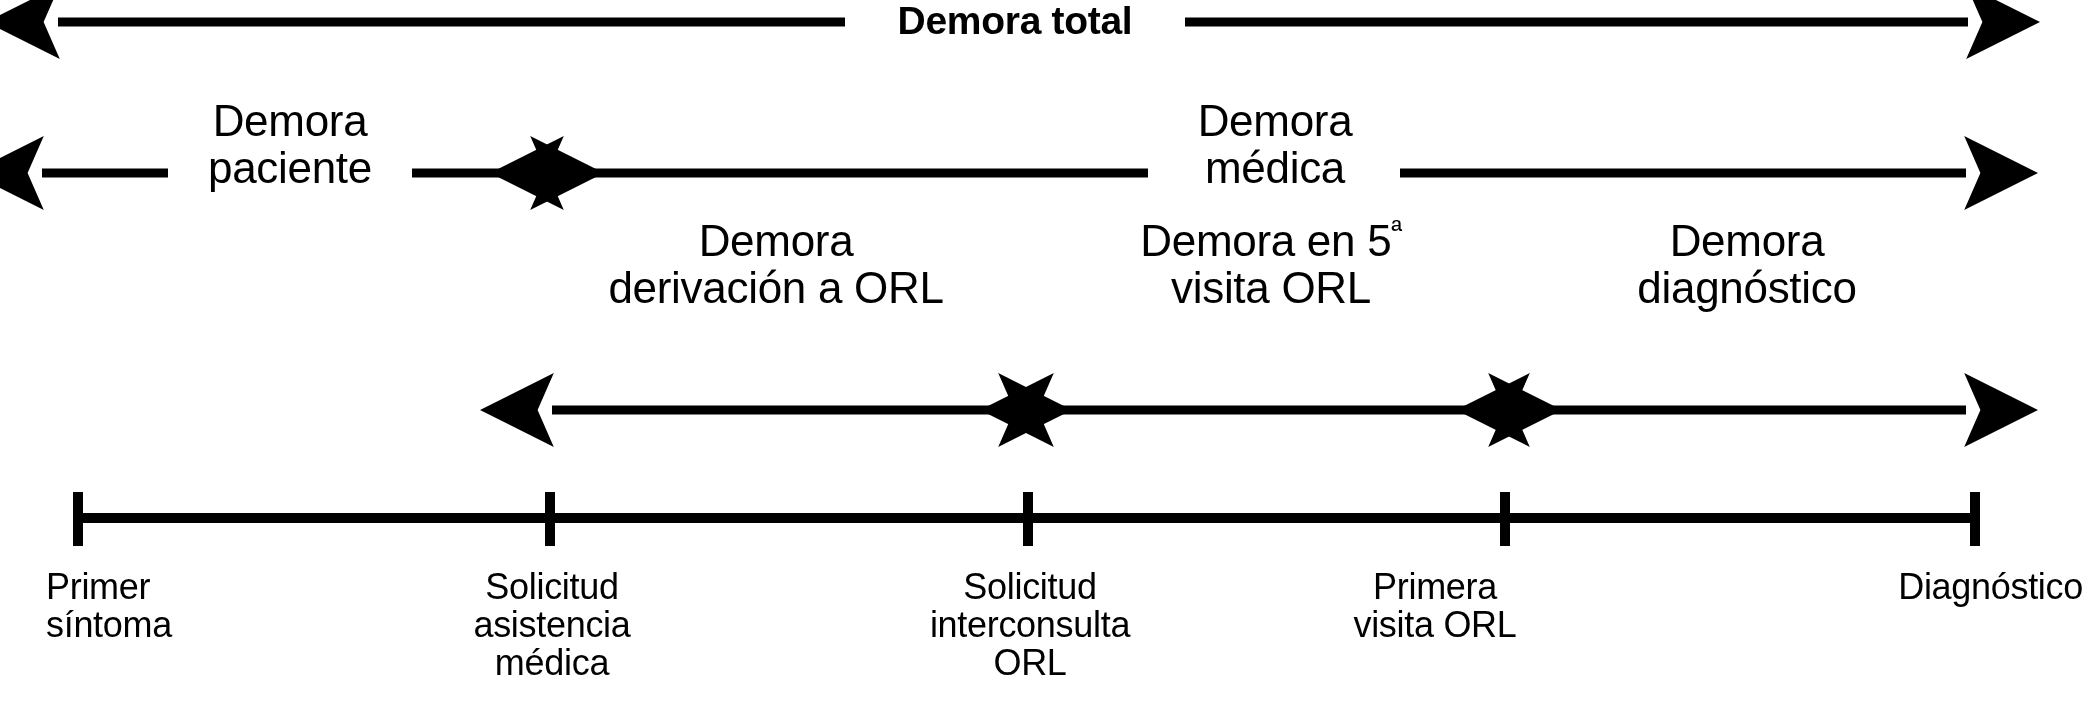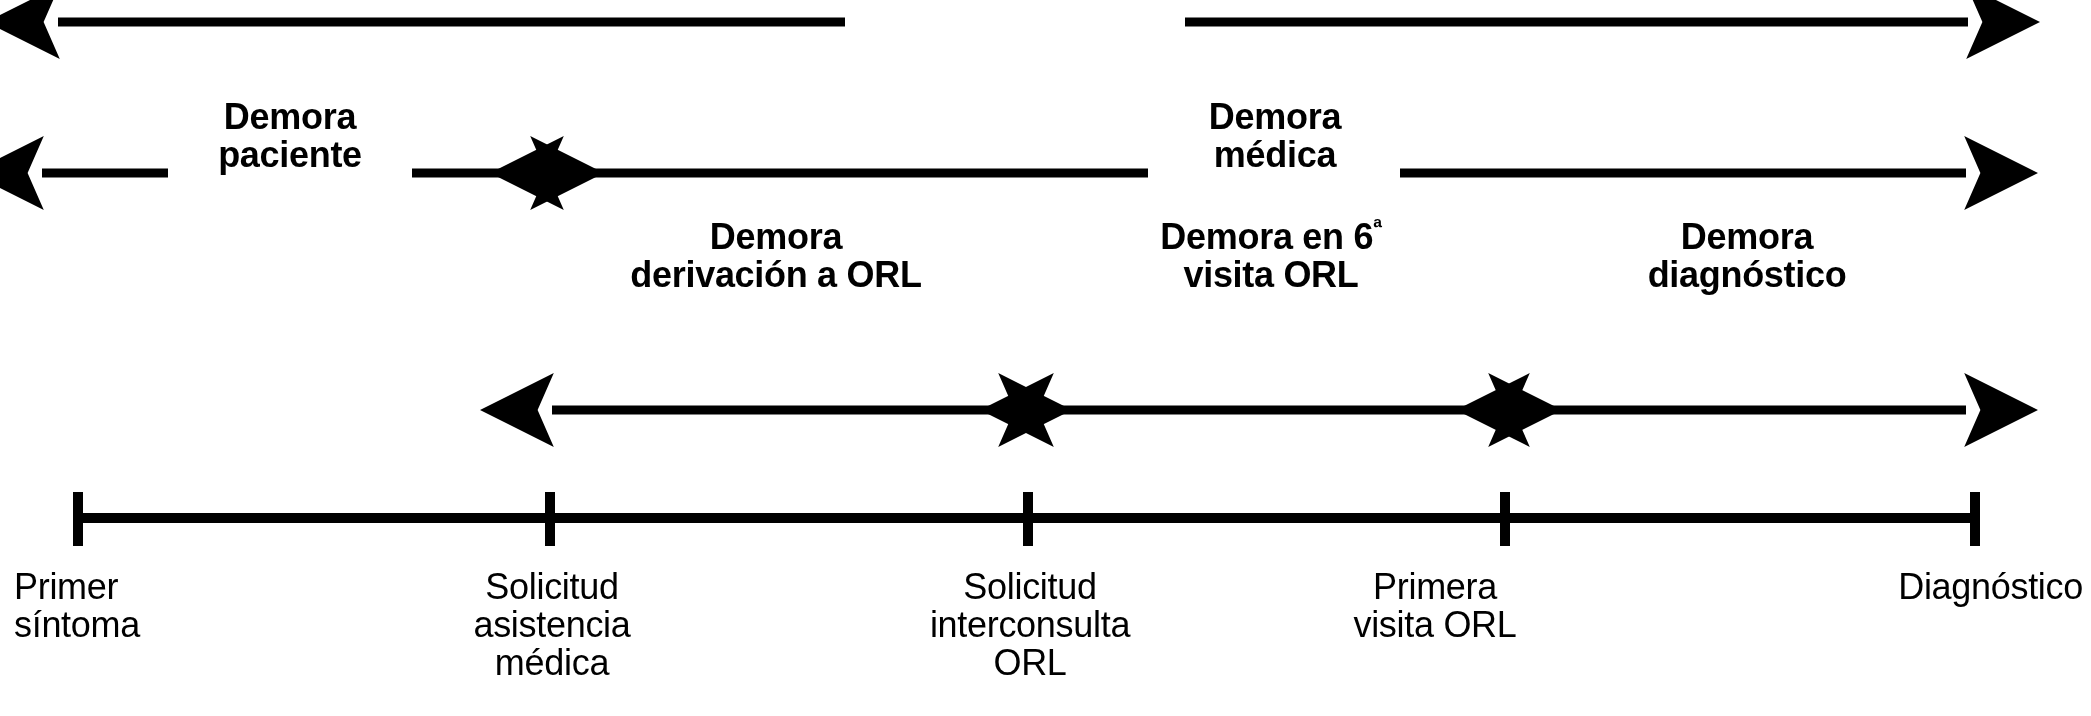--- a/index.html
+++ b/index.html
@@ -31,32 +31,33 @@
     line-height: 1.06;
     white-space: pre-line;
     letter-spacing: -0.3px;
   }
   .lbl-center {
     text-align: center;
     transform: translateX(-50%);
   }
   .lbl-left {
     text-align: left;
+    margin-left: 32px;
   }
   .lbl-right {
     text-align: right;
     transform: translateX(-100%);
   }
   .band-title {
     font-size: 39px;
     font-weight: bold;
   }
   .span-title {
-    font-size: 36px;
-    font-weight: bold;
+    font-size: 44px;
+    font-weight: normal;
   }
   .axis-label {
     font-size: 36px;
     font-weight: normal;
   }
   .sup {
     font-size: 0.66em;
     vertical-align: super;
     line-height: 0;
   }
@@ -94,31 +95,32 @@
       <line x1="78" y1="518" x2="1975" y2="518" stroke-width="10"></line>
 
       <line x1="78" y1="492" x2="78" y2="546" stroke-width="10"></line>
       <line x1="550" y1="492" x2="550" y2="546" stroke-width="10"></line>
       <line x1="1028" y1="492" x2="1028" y2="546" stroke-width="10"></line>
       <line x1="1505" y1="492" x2="1505" y2="546" stroke-width="10"></line>
       <line x1="1975" y1="492" x2="1975" y2="546" stroke-width="10"></line>
     </g>
   </svg>
 
+  <div class="lbl lbl-center band-title" style="left:1015px; top:0px;">Demora total</div>
 
   <div class="lbl lbl-center span-title" style="left:290px; top:98px;">Demora
 paciente</div>
 
   <div class="lbl lbl-center span-title" style="left:1275px; top:98px;">Demora
 médica</div>
 
   <div class="lbl lbl-center span-title" style="left:776px; top:218px;">Demora
 derivación a ORL</div>
 
-  <div class="lbl lbl-center span-title" style="left:1271px; top:218px;"><span>Demora en 6</span><span class="sup">ª</span><br><span>visita ORL</span></div>
+  <div class="lbl lbl-center span-title" style="left:1271px; top:218px;"><span>Demora en 5</span><span class="sup">ª</span><br><span>visita ORL</span></div>
 
   <div class="lbl lbl-center span-title" style="left:1747px; top:218px;">Demora
 diagnóstico</div>
 
   <div class="lbl lbl-left axis-label" style="left:14px; top:568px;">Primer
 síntoma</div>
 
   <div class="lbl lbl-center axis-label" style="left:552px; top:568px;">Solicitud
 asistencia
 médica</div>

